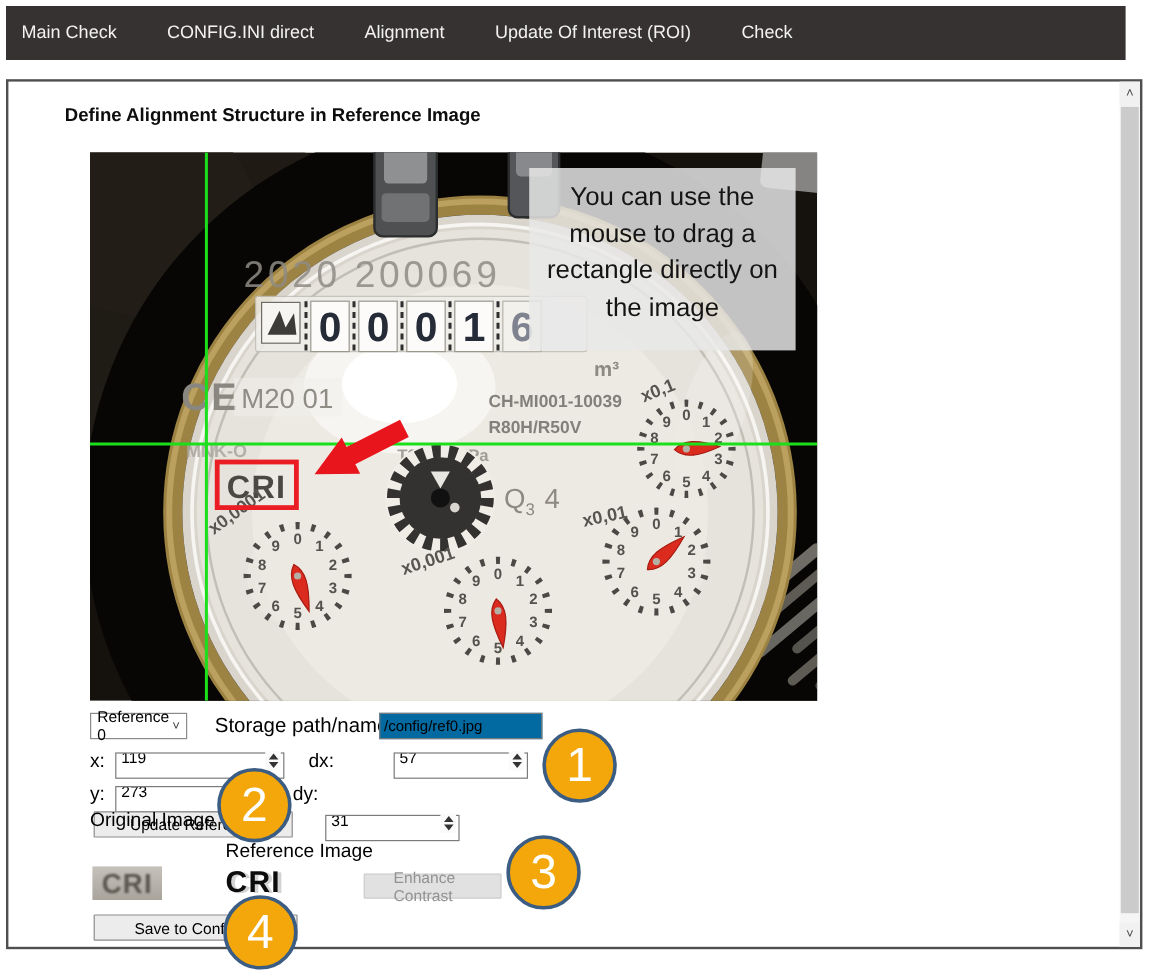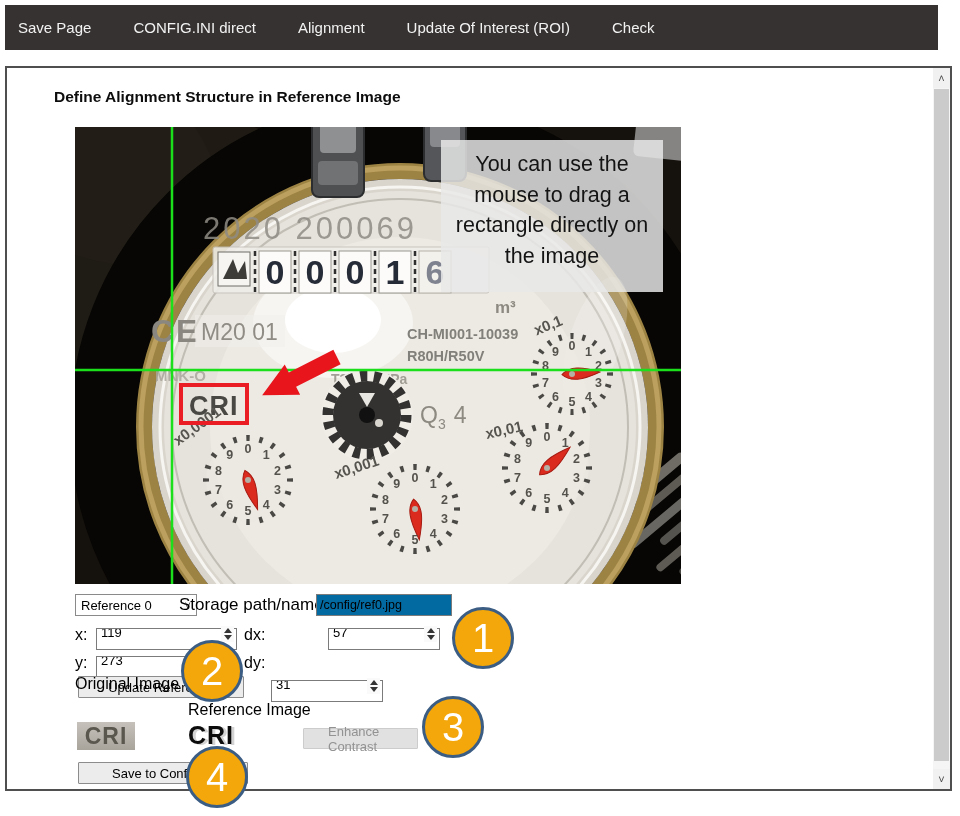--- a/index.html
+++ b/index.html
@@ -19,21 +19,21 @@
     background:rgba(232,232,232,0.84);color:#141414;font-size:21.5px;line-height:1.42;
     text-align:center;padding:9px 4px;}
   .svgtxt{font-family:"Liberation Sans",sans-serif;}
   .dial-num{font-size:12.5px;font-weight:bold;fill:#54524c;text-anchor:middle;
     font-family:"Liberation Sans",sans-serif;}
   .dial-label{font-size:15px;font-weight:bold;fill:#57554f;text-anchor:middle;
     font-family:"Liberation Sans",sans-serif;}
   
   .lbl{position:absolute;font-size:16px;color:#000;}
   .lbl-big{position:absolute;font-size:17px;color:#000;}
-  .selectbox{position:absolute;left:68px;top:526px;width:122px;height:22px;border:1px solid #8a8a8a;
+  .selectbox{position:absolute;left:68px;top:526px;width:81px;height:22px;border:1px solid #8a8a8a;
     background:#fff;display:flex;align-items:center;justify-content:space-between;
     padding:0 5px;font-size:13px;box-sizing:border-box;cursor:default;}
   .selectbox .chev{font-size:11px;color:#444;}
   .txtinput{position:absolute;border:1px solid #7b7b7b;background:#0369a1;font-size:12.5px;
     padding:0 3px;box-sizing:border-box;font-family:"Liberation Sans",sans-serif;color:#000;}
   .numwrap{position:absolute;height:22px;box-sizing:border-box;}
   .numwrap input{width:100%;height:100%;border:1px solid #7b7b7b;background:#fff;font-size:13px;
     padding:0 18px 12px 4px;box-sizing:border-box;font-family:"Liberation Sans",sans-serif;color:#000;}
   .spin{position:absolute;right:3px;top:3px;bottom:3px;width:13px;background:#fafafa;
     display:flex;flex-direction:column;align-items:center;justify-content:space-between;
@@ -62,21 +62,21 @@
   .scroll-thumb{position:absolute;left:1px;width:15px;top:21px;height:672px;background:#cbcbcb;cursor:pointer;}
   
   .callout{position:absolute;width:62px;height:62px;border-radius:50%;background:#f3a70a;
     border:3px solid #3c5d83;box-sizing:border-box;display:flex;align-items:center;
     justify-content:center;color:#fff;font-size:40px;font-weight:400;z-index:40;}
 </style>
 </head>
 <body>
 
 <div class="navbar">
-  <span class="nav-item">Save Page</span>
+  <span class="nav-item">Main Check</span>
   <span class="nav-item">CONFIG.INI direct</span>
   <span class="nav-item">Alignment</span>
   <span class="nav-item">Update Of Interest (ROI)</span>
   <span class="nav-item">Check</span>
 </div>
 
 <div class="frame">
 
   <div class="page-title">Define Alignment Structure in Reference Image</div>
 
@@ -253,21 +253,21 @@
   <input class="txtinput" style="left: 309px; top: 526px; width: 136px; height: 22px;" value="/config/ref0.jpg">
 
   <div class="lbl" style="left:68px;top:558px;">x:</div>
   <div class="numwrap" style="left:89px;top:555px;width:141px;">
     <input value="119" style="">
     <div class="spin">
       <div class="tri-up"></div>
       <div class="tri-down"></div>
     </div>
   </div>
-  <div class="lbl" style="left:237px;top:558px;text-align:right;">dx:</div>
+  <div class="lbl" style="left:250px;top:558px;text-align:right;">dx:</div>
   <div class="numwrap" style="left:277px;top:555px;width:112px;margin-left:44px;">
     <input value="57" style="">
     <div class="spin">
       <div class="tri-up"></div>
       <div class="tri-down"></div>
     </div>
   </div>
 
   <div class="lbl" style="left:68px;top:586px;">y:</div>
   <div class="numwrap" style="left:89px;top:583px;width:141px;">

